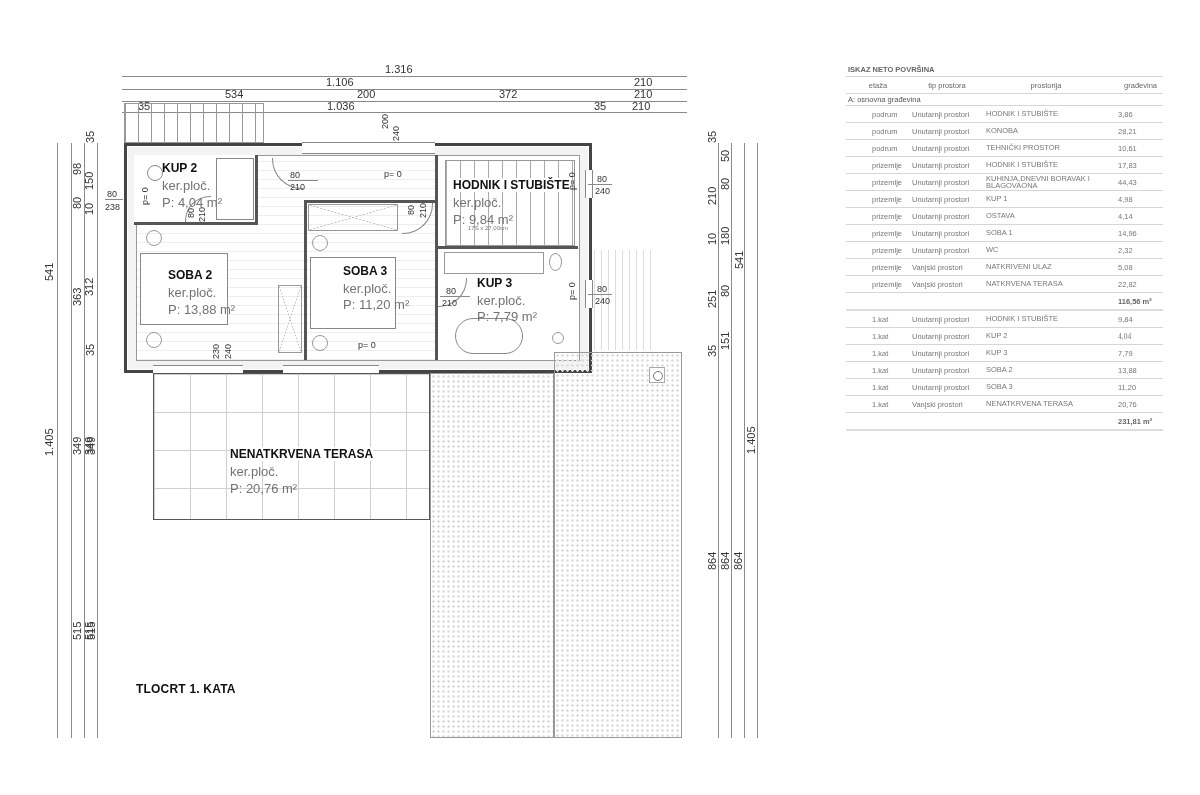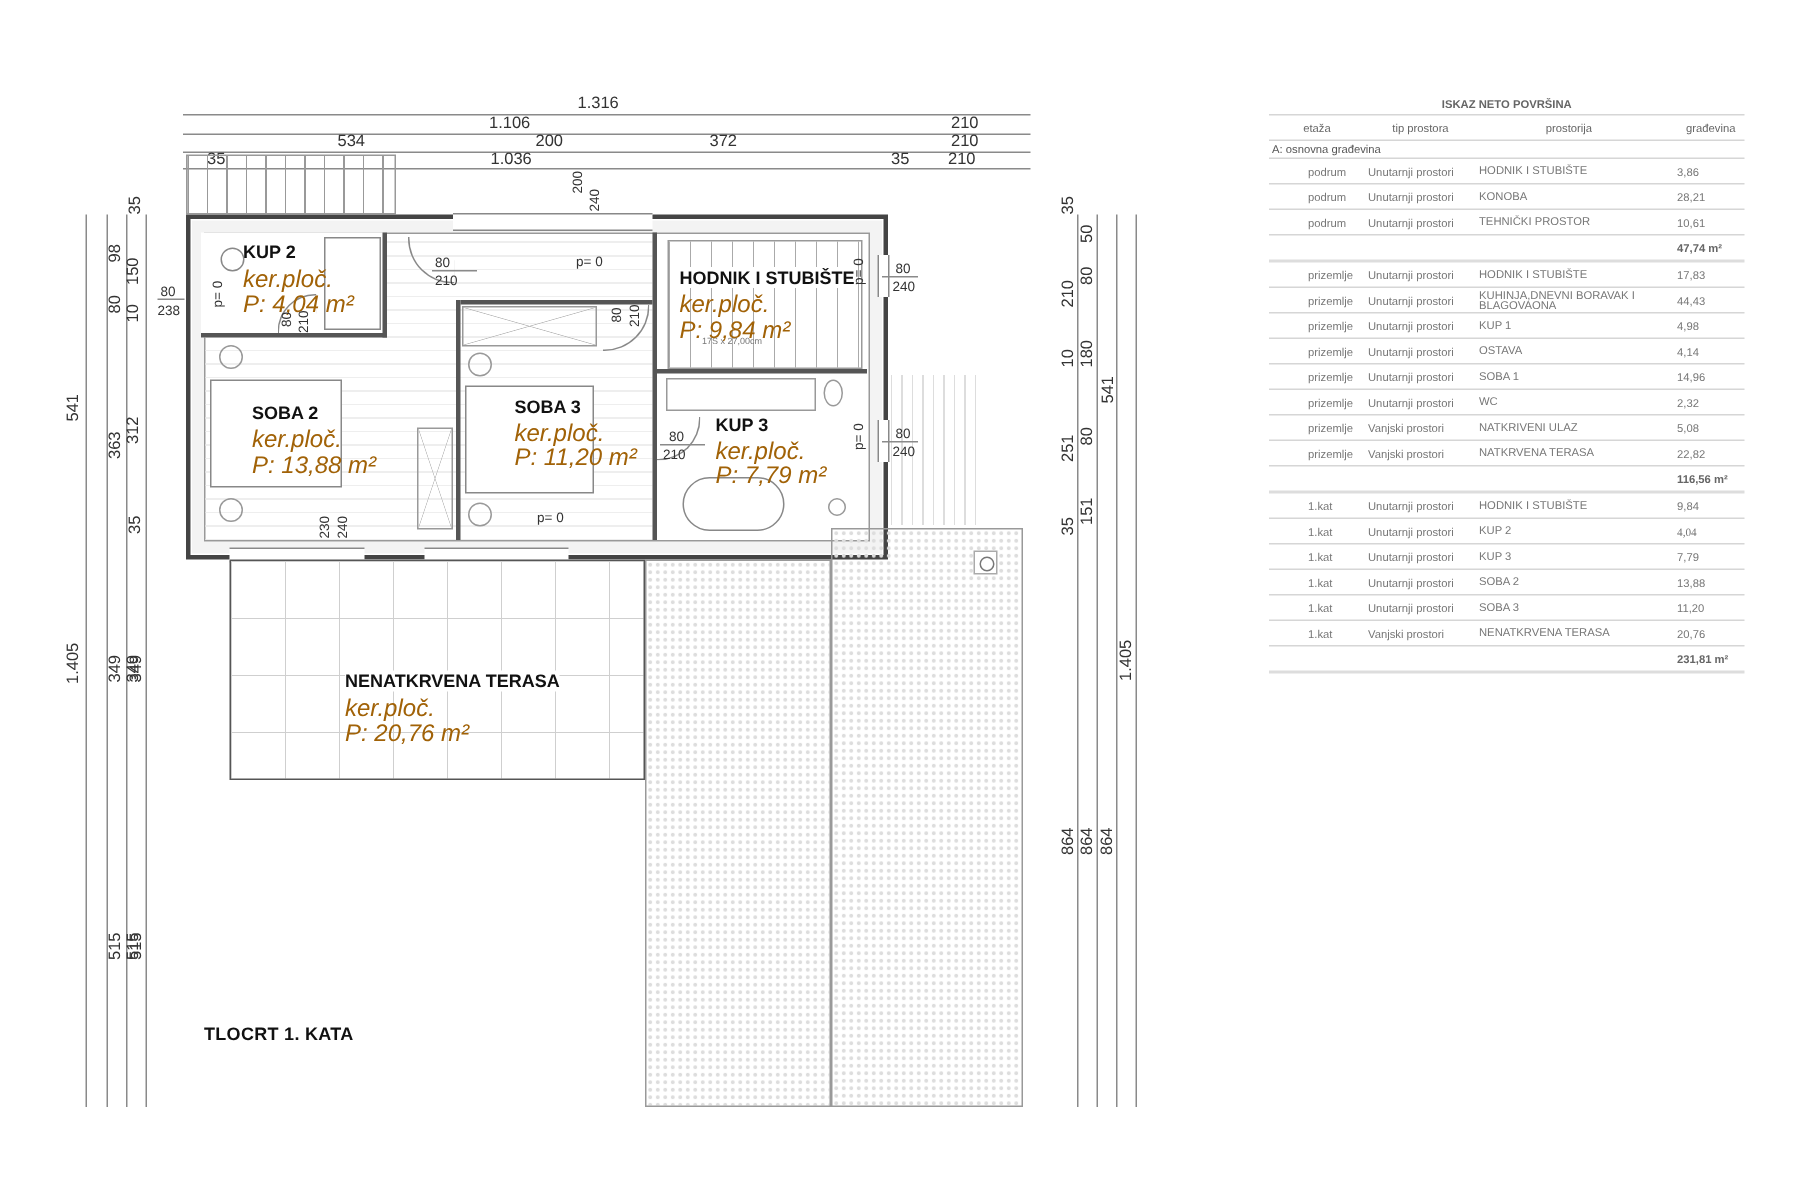--- a/index.html
+++ b/index.html
@@ -3,50 +3,50 @@
 <meta charset="utf-8">
 <style>
   html,body{margin:0;padding:0;background:#fff;}
   body{width:1200px;height:795px;position:relative;overflow:hidden;font-family:"Liberation Sans",sans-serif;color:#222;}
   .abs{position:absolute;}
   .dim{position:absolute;font-size:11px;color:#333;line-height:1;}
   .vdim{position:absolute;font-size:11px;color:#333;line-height:1;transform:rotate(-90deg);transform-origin:left top;white-space:nowrap;}
   .hline{position:absolute;height:1px;background:#8a8a8a;}
   .vline{position:absolute;width:1px;background:#8a8a8a;}
   .room-title{position:absolute;font-weight:bold;font-size:12px;color:#111;white-space:nowrap;}
-  .room-sub{position:absolute;font-size:16px;color:#a16207;white-space:nowrap;font-style:italic;}
+  .room-sub{position:absolute;font-size:13px;color:#737373;white-space:nowrap;}
   .small{position:absolute;font-size:9px;color:#333;white-space:nowrap;line-height:1;}
   .tile{background-image:linear-gradient(#cfcfcf 1px,transparent 1px),linear-gradient(90deg,#cfcfcf 1px,transparent 1px);background-size:36px 38px;}
   .paver{background-image:radial-gradient(circle,#ddd 1px,transparent 1.5px);background-size:5px 5px;}
   .plank{background-image:repeating-linear-gradient(0deg,#eee 0 1px,transparent 1px 9px);}
   .stair-h{background-image:repeating-linear-gradient(90deg,#999 0 1px,transparent 1px 13px);}
   .stair-v{background-image:repeating-linear-gradient(90deg,#aaa 0 1px,transparent 1px 14px);}
   table.iskaz{position:absolute;left:846px;top:63px;width:317px;border-collapse:collapse;font-size:7.5px;color:#777;}
   table.iskaz td,table.iskaz th{padding:0 2px;font-weight:normal;border-bottom:1px solid #d6d6d6;height:16px;}
   table.iskaz th{color:#666;}
-  table.iskaz .title{text-align:center;font-weight:bold;color:#666;height:13px;}
+  table.iskaz .title{text-align:left;font-weight:bold;color:#666;height:13px;}
   table.iskaz .section{color:#555;font-weight:normal;}
   table.iskaz .sum{font-weight:bold;color:#666;}
   .plan-title{position:absolute;left:136px;top:682px;font-weight:bold;font-size:12px;color:#111;letter-spacing:0.2px;}
 </style>
 </head>
 <body>
 
 <div>
   <div class="hline" style="left:122px;top:76px;width:565px;"></div>
   <div class="dim" style="left:385px;top:64px;">1.316</div>
 
   <div class="hline" style="left:122px;top:89px;width:565px;"></div>
   <div class="dim" style="left:326px;top:77px;">1.106</div>
   <div class="dim" style="left:634px;top:77px;">210</div>
 
   <div class="hline" style="left:122px;top:101px;width:565px;"></div>
   <div class="dim" style="left:225px;top:89px;">534</div>
   <div class="dim" style="left:357px;top:89px;">200</div>
-  <div class="dim" style="left:473px;top:89px;">372</div>
+  <div class="dim" style="left:499px;top:89px;">372</div>
   <div class="dim" style="left:634px;top:89px;">210</div>
 
   <div class="hline" style="left:122px;top:112px;width:565px;"></div>
   <div class="dim" style="left:138px;top:101px;">35</div>
   <div class="dim" style="left:327px;top:101px;">1.036</div>
   <div class="dim" style="left:594px;top:101px;">35</div>
   <div class="dim" style="left:632px;top:101px;">210</div>
 
   <div class="abs stair-h" style="left:124px;top:103px;width:140px;height:40px;border:1px solid #999;box-sizing:border-box;"></div>
 </div>
@@ -263,24 +263,20 @@
         <td style="line-height: 1;">KONOBA</td>
         <td style="padding-left: 10px;">28,21</td>
       </tr>
       <tr>
         <td style="padding-left: 26px;">podrum</td>
         <td>Unutarnji prostori</td>
         <td style="line-height: 1;">TEHNIČKI PROSTOR</td>
         <td style="padding-left: 10px;">10,61</td>
       </tr>
       <tr>
-        <td colspan="3" style="border-bottom: 2px solid rgb(221, 221, 221);"></td>
-        <td class="sum" style="padding-left: 10px; border-bottom: 2px solid rgb(221, 221, 221);">47,74 m²</td>
-      </tr>
-      <tr>
         <td style="padding-left: 26px;">prizemlje</td>
         <td>Unutarnji prostori</td>
         <td style="line-height: 1;">HODNIK I STUBIŠTE</td>
         <td style="padding-left: 10px;">17,83</td>
       </tr>
       <tr>
         <td style="padding-left: 26px;">prizemlje</td>
         <td>Unutarnji prostori</td>
         <td style="line-height: 1;">KUHINJA,DNEVNI BORAVAK I BLAGOVAONA</td>
         <td style="padding-left: 10px;">44,43</td>

